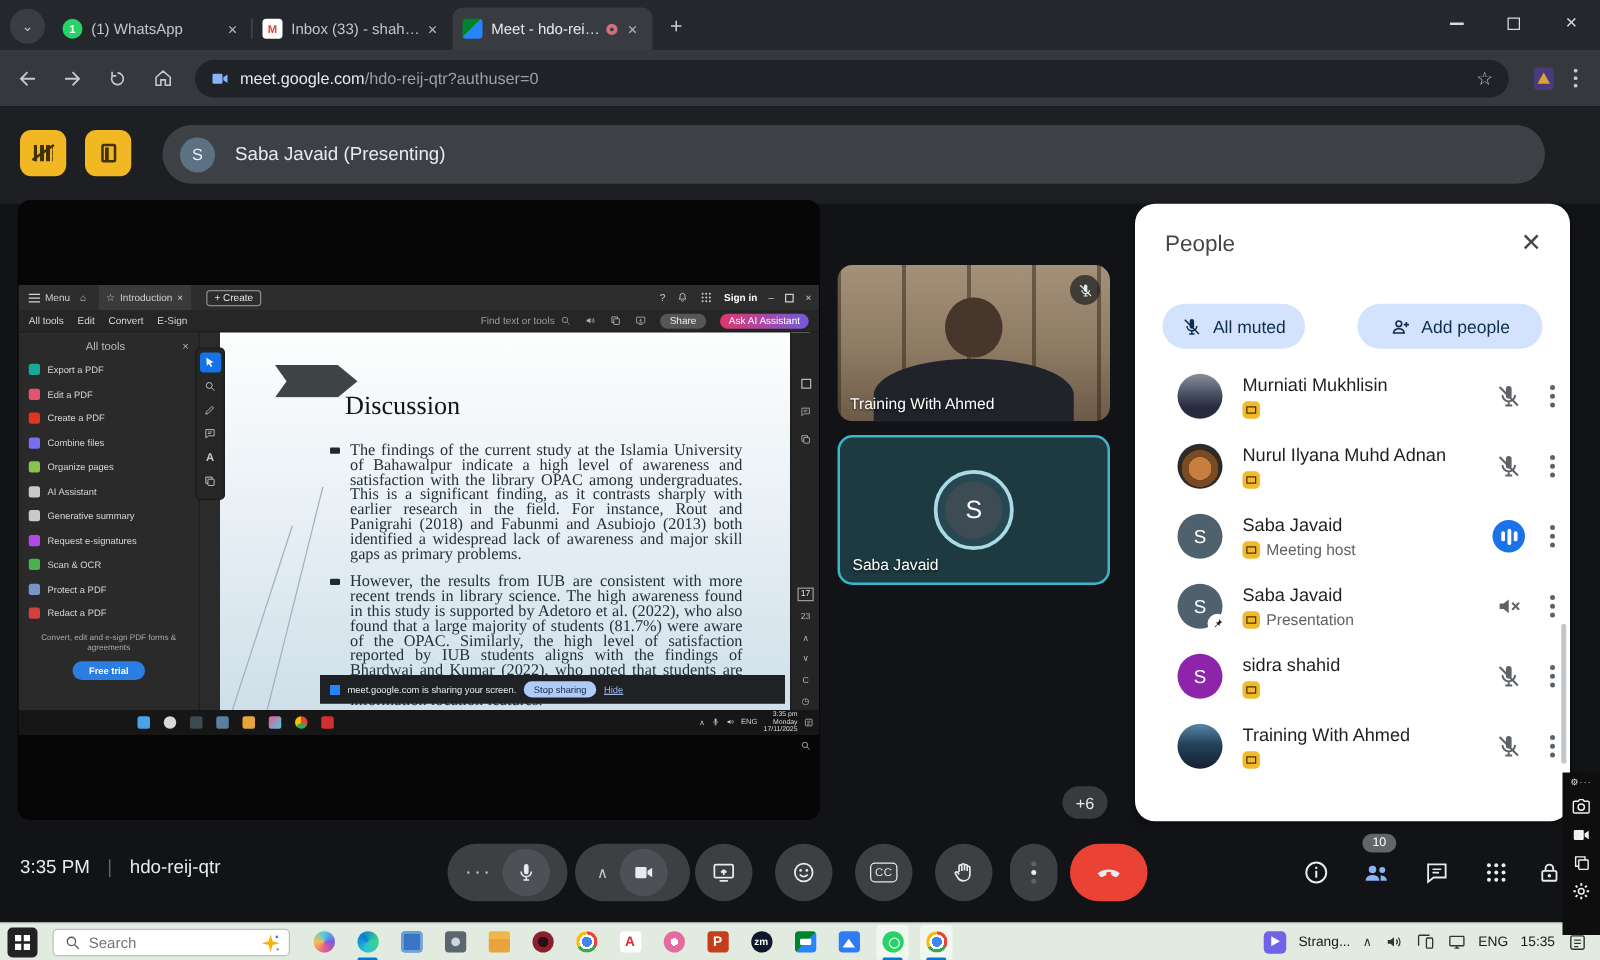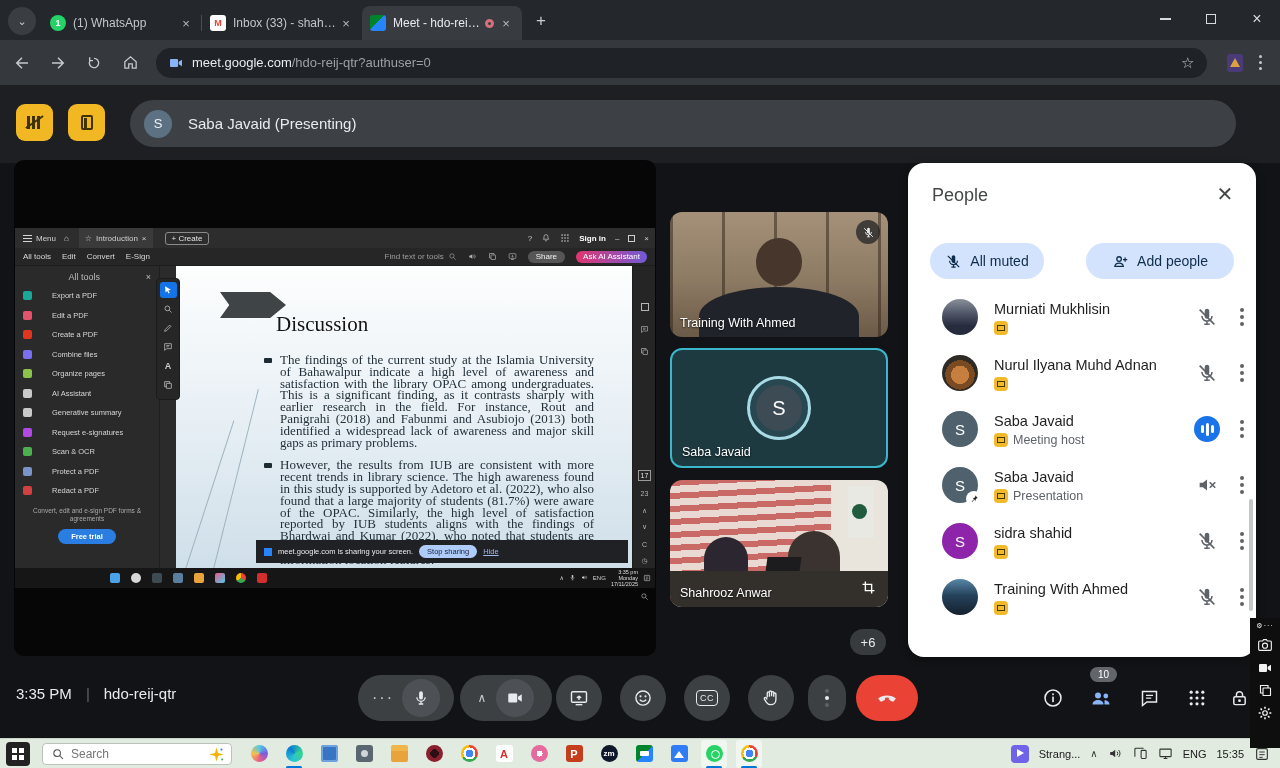--- a/index.html
+++ b/index.html
@@ -64,21 +64,21 @@
 .ac-create{border:1px solid #8a8a8a;border-radius:3px;padding:1px 6px;margin-left:12px;color:#e3e3e3}
 .ac-tb-right{margin-left:auto;display:flex;align-items:center;gap:9px;padding-right:6px}
 #ac-toolbar{position:absolute;top:20px;left:0;right:0;height:18px;background:#262626;border-bottom:1px solid #1d1d1d;display:flex;align-items:center;gap:11px;padding:0 8px}
 #ac-toolbar .seg{color:#d8d8d8}
 .ac-find{margin-left:auto;color:#9e9e9e;display:flex;align-items:center;gap:4px}
 .ac-pill-share{background:#565656;color:#f0f0f0;border-radius:7px;padding:1.5px 8px}
 .ac-pill-ai{background:linear-gradient(90deg,#e0366e,#6f5bd8);color:#fff;border-radius:7px;padding:1.5px 7px}
 #ac-side{position:absolute;top:38px;left:0;width:145px;height:302px;background:#2a2a2a;border-right:1px solid #1f1f1f;padding:6px 8px}
 #ac-side h3{font-size:9px;color:#f0f0f0;display:flex}
 #ac-side h3 span{margin-left:auto;font-weight:normal;color:#bbb}
-.ac-tool{display:flex;align-items:center;gap:20px;height:19.5px}
+.ac-tool{display:flex;align-items:center;gap:6px;height:19.5px}
 .ac-tool-ic{width:9px;height:9px;border-radius:2px;flex:none}
 .ti-teal{background:#18a999}.ti-pink{background:#e5536a}.ti-red{background:#e1351f}.ti-purple{background:#7a6ff0}
 .ti-green{background:#8bc34a}.ti-gray{background:#c9c9c9}.ti-magenta{background:#b14ae3}.ti-green2{background:#4caf50}
 .ti-blue{background:#7894c9}.ti-red2{background:#d34040}
 .ac-tool-label{color:#d5d5d5;font-size:7.5px}
 .ac-side-foot{margin-top:6px;font-size:6.5px;color:#aaa;text-align:center;line-height:1.35}
 .ac-cta{margin:5px auto 0;width:58px;height:15px;border-radius:8px;background:#2a7de1;color:#fff;font-size:7.5px;font-weight:bold}
 #ac-doc{position:absolute;top:38px;left:161px;width:472px;height:302px;background:linear-gradient(180deg,#fdfefe 0%,#eaf1f6 45%,#cfdfe9 100%);overflow:hidden}
 .slide-arrow{position:absolute;left:44px;top:26px;width:66px;height:26px;background:#3f4447;clip-path:polygon(0 0,76% 0,100% 50%,76% 100%,0 100%,14% 50%)}
 .slide-title{position:absolute;left:100px;top:46px;font-family:"Liberation Serif",serif;font-size:21px;color:#141414}
@@ -683,33 +683,20 @@
           </svg>
         </span>
       <span class="vname">Training With Ahmed</span>
     </div>
     <div id="tile2" class="vtile">
       <span class="t2-ring">
           <span class="t2-inner cc">S</span>
         </span>
       <span class="vname">Saba Javaid</span>
     </div>
-    <div id="tile3" class="vtile">
-      <span class="t3-flag"></span>
-      <span class="t3-p1"></span>
-      <span class="t3-p2"></span>
-      <span class="t3-laptop"></span>
-      <span class="t3-desk"></span>
-      <span class="crop-badge cc">
-          <svg class="ic" width="15" height="15">
-            <use href="#i-crop"></use>
-          </svg>
-        </span>
-      <span class="vname">Shahrooz Anwar</span>
-    </div>
     <div id="overflow-badge" class="cc">+6</div>
 
     <div id="people">
       <h2>People</h2>
       <div id="people-close" class="cc">✕</div>
       <div id="chip-muted" class="chip">
         <svg class="ic" width="17" height="17">
             <use href="#i-micoff"></use>
           </svg>
         <span>All muted</span>

